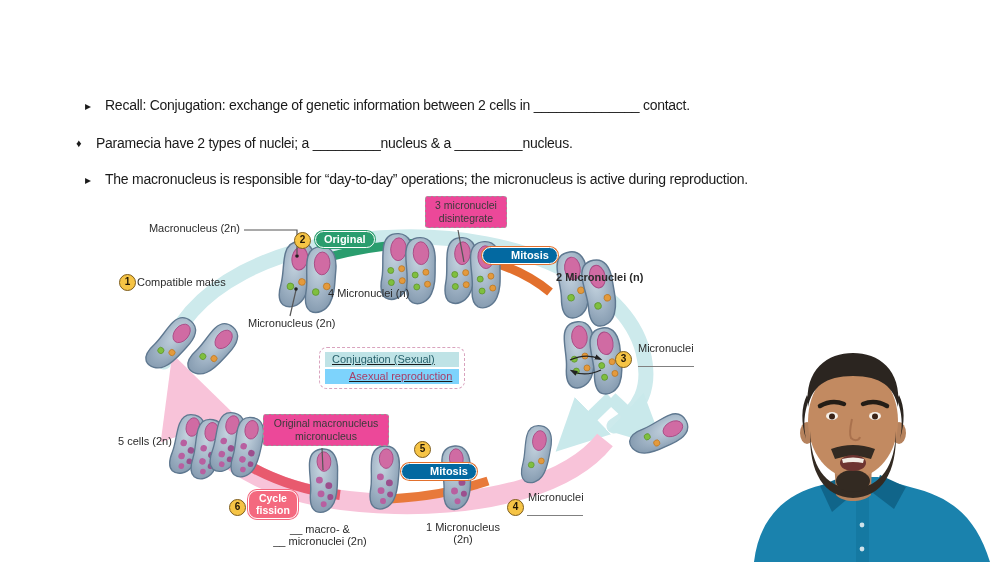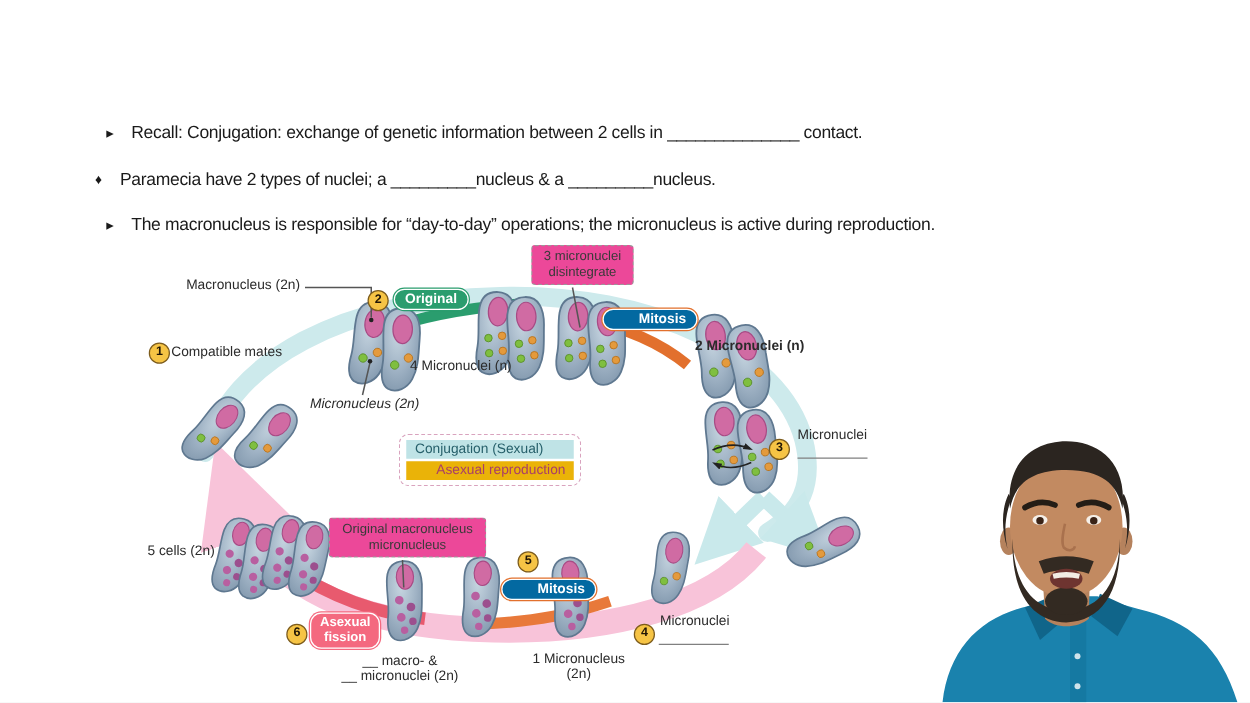--- a/index.html
+++ b/index.html
@@ -25,24 +25,24 @@
          text-align:center;line-height:14px;box-sizing:content-box;}
   .pill{position:absolute;color:#fff;font-weight:bold;font-size:11px;border-radius:9px;
         padding:1px 8px;border:1.4px solid #fff;white-space:nowrap;line-height:13px;}
   .pill.green{background:#2a9d6e;box-shadow:0 0 0 1px #2a9d6e;}
   .pill.orange{background:#0369a1;box-shadow:0 0 0 1px #e2702d;padding-left:28px;}
   .pill.pink{background:#f4697f;box-shadow:0 0 0 1px #f4697f;text-align:center;
              font-size:10.5px;line-height:11.5px;padding:2px 7px;}
   .dashbox{position:absolute;background:#ec4899;border:1.5px dashed #9a9a9a;border-radius:3px;
            font-size:10.5px;color:#3a3a3a;text-align:center;line-height:13px;padding:2px 4px;}
   .legend{position:absolute;left:219px;top:155px;background:#fff;border:1.5px dashed #d9a3be;
-          border-radius:8px;padding:4px 5px;}
+          border-radius:8px;padding:4px 5px;text-decoration:underline;}
   .legend .row{font-size:11px;line-height:13px;padding:1px 7px;white-space:nowrap;}
   .legend .sexual{background:#bfe3e6;color:#27606b;}
-  .legend .asexual{background:#eab308;color:#a83e68;margin-top:2px;padding-left:24px;}
+  .legend .asexual{background:#7dd3fc;color:#a83e68;margin-top:2px;padding-left:24px;}
   .blankline{position:absolute;border-bottom:1.6px solid #808080;height:0;}
   .center{text-align:center;white-space:normal;}
   
   .presenter{position:absolute;left:752px;top:345px;width:248px;height:217px;}
 </style>
 </head>
 <body>
 
 <div class="slide">
 
@@ -171,21 +171,21 @@
 
     <div class="dashbox" style="left:325px;top:4px;width:72px;">
       <div>3 micronuclei</div>
       <div>disintegrate</div>
     </div>
 
     <div class="pill orange" style="left:382px;top:55px;">Mitosis</div>
 
     <div class="dlabel" style="left:456px;top:79px;font-weight:bold;">2 Micronuclei (n)</div>
     <div class="dlabel" style="left:228px;top:95px;">4 Micronuclei (n)</div>
-    <div class="dlabel" style="left:148px;top:125px;font-style:italic;">Micronucleus (2n)</div>
+    <div class="dlabel" style="left:148px;top:125px;">Micronucleus (2n)</div>
 
     <div class="badge" style="left:515px;top:159px;">3</div>
     <div class="dlabel" style="left:538px;top:150px;">Micronuclei</div>
     <div class="blankline" style="left:538px;top:160px;width:56px;height:14px;"></div>
 
     <div class="legend">
       <div class="row sexual">Conjugation (Sexual)</div>
       <div class="row asexual">Asexual reproduction</div>
     </div>
 
@@ -194,21 +194,21 @@
     <div class="dashbox" style="left:163px;top:222px;width:116px;">
       <div>Original macronucleus</div>
       <div>micronucleus</div>
     </div>
 
     <div class="badge" style="left:314px;top:249px;">5</div>
     <div class="pill orange" style="left:301px;top:271px;">Mitosis</div>
 
     <div class="badge" style="left:129px;top:307px;">6</div>
     <div class="pill pink" style="left:148px;top:298px;">
-      <div>Asexual</div>
+      <div>Cycle</div>
       <div>fission</div>
     </div>
 
     <div class="dlabel center" style="left:160px;top:331px;width:120px;">
       <div>__ macro- &amp;</div>
       <div>__ micronuclei (2n)</div>
     </div>
 
     <div class="dlabel center" style="left:318px;top:329px;width:90px;">
       <div>1 Micronucleus</div>

